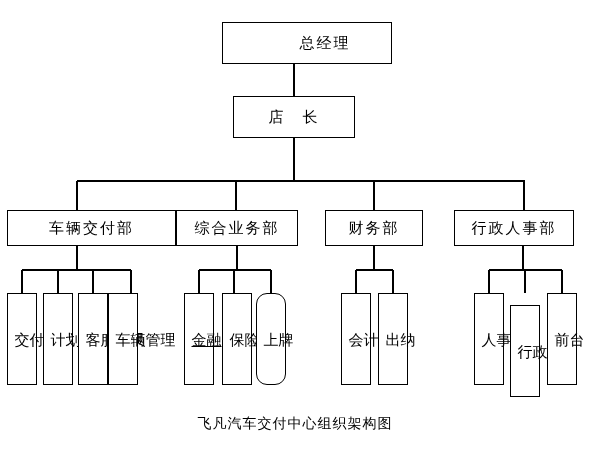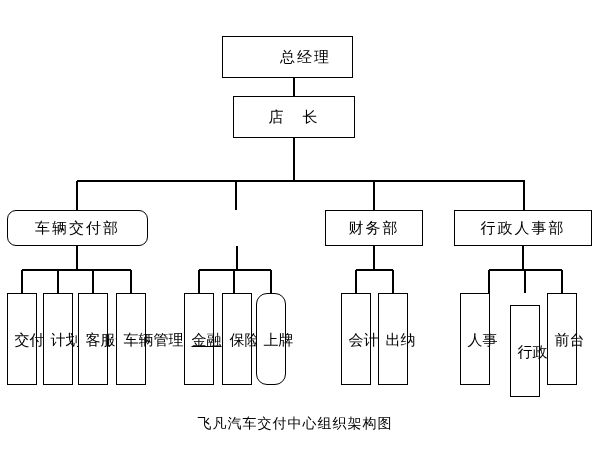--- a/index.html
+++ b/index.html
@@ -25,41 +25,41 @@
     border: 1.5px solid #000000;
     background: #ffffff;
     display: flex;
     align-items: center;
     justify-content: center;
     font-size: 15px;
     letter-spacing: 2px;
     white-space: nowrap;
   }
   
-  .b-gm  { left: 222px; top: 36px;  width: 131px; height: 42px; padding-left: 36px; }
+  .b-gm  { left: 222px; top: 22px;  width: 170px; height: 42px; padding-left: 36px; }
   .b-mgr { left: 233px; top: 96px;  width: 122px; height: 42px; }
   
-  .b-d1  { left: 7px;   top: 210px; width: 141px; height: 36px; border-radius: 9px; }
+  .b-d1  { left: 7px;   top: 210px; width: 169px; height: 36px; }
   .b-d2  { left: 176px; top: 210px; width: 122px; height: 36px; }
   .b-d3  { left: 325px; top: 210px; width: 98px;  height: 36px; }
-  .b-d4  { left: 454px; top: 210px; width: 138px; height: 36px; font-family: Liberation Serif, serif; }
+  .b-d4  { left: 454px; top: 210px; width: 120px; height: 36px; font-family: Liberation Serif, serif; }
   
   .sub   { top: 293px; width: 30px; height: 92px; letter-spacing: 0; }
   .sub span {
     display: block;
     width: 1em;
     word-break: break-all;
     text-align: center;
   }
   .lh2 span { line-height: 33px; }
   .lh4 span { line-height: 19px; }
-  .s-1a { left: 7px; }   .s-1b { left: 43px; }  .s-1c { left: 78px; }  .s-1d { left: 116px; }
+  .s-1a { left: 7px; }   .s-1b { left: 43px; }  .s-1c { left: 78px; }  .s-1d { left: 108px; }
   .s-2a { left: 184px; text-decoration: underline; } .s-2b { left: 222px; } .s-2c { left: 256px; border-radius: 11px; }
   .s-3a { left: 341px; } .s-3b { left: 378px; }
-  .s-4a { left: 460px; } .s-4b { left: 510px; margin-top: 12px; } .s-4c { left: 547px; }
+  .s-4a { left: 474px; } .s-4b { left: 510px; margin-top: 12px; } .s-4c { left: 547px; }
   .caption {
     position: absolute;
     left: 0; top: 415px;
     width: 590px;
     text-align: center;
     font-size: 14px;
     font-weight: normal;
     letter-spacing: 1px;
   }
 </style>
@@ -101,20 +101,21 @@
     <line x1="489" y1="270" x2="562" y2="270"></line>
     <line x1="489" y1="270" x2="489" y2="293"></line>
     <line x1="525" y1="270" x2="525" y2="293"></line>
     <line x1="562" y1="270" x2="562" y2="293"></line>
   </svg>
 
   <div class="box b-gm">总经理</div>
   <div class="box b-mgr">店　长</div>
 
   <div class="box b-d1">车辆交付部</div>
+  <div class="box b-d2">综合业务部</div>
   <div class="box b-d3">财务部</div>
   <div class="box b-d4">行政人事部</div>
 
   <div class="box sub lh2 s-1a">
     <span>交付</span>
     </div>
   <div class="box sub lh4 s-1b">
     <span>计划专员</span>
     </div>
   <div class="box sub lh4 s-1c">

